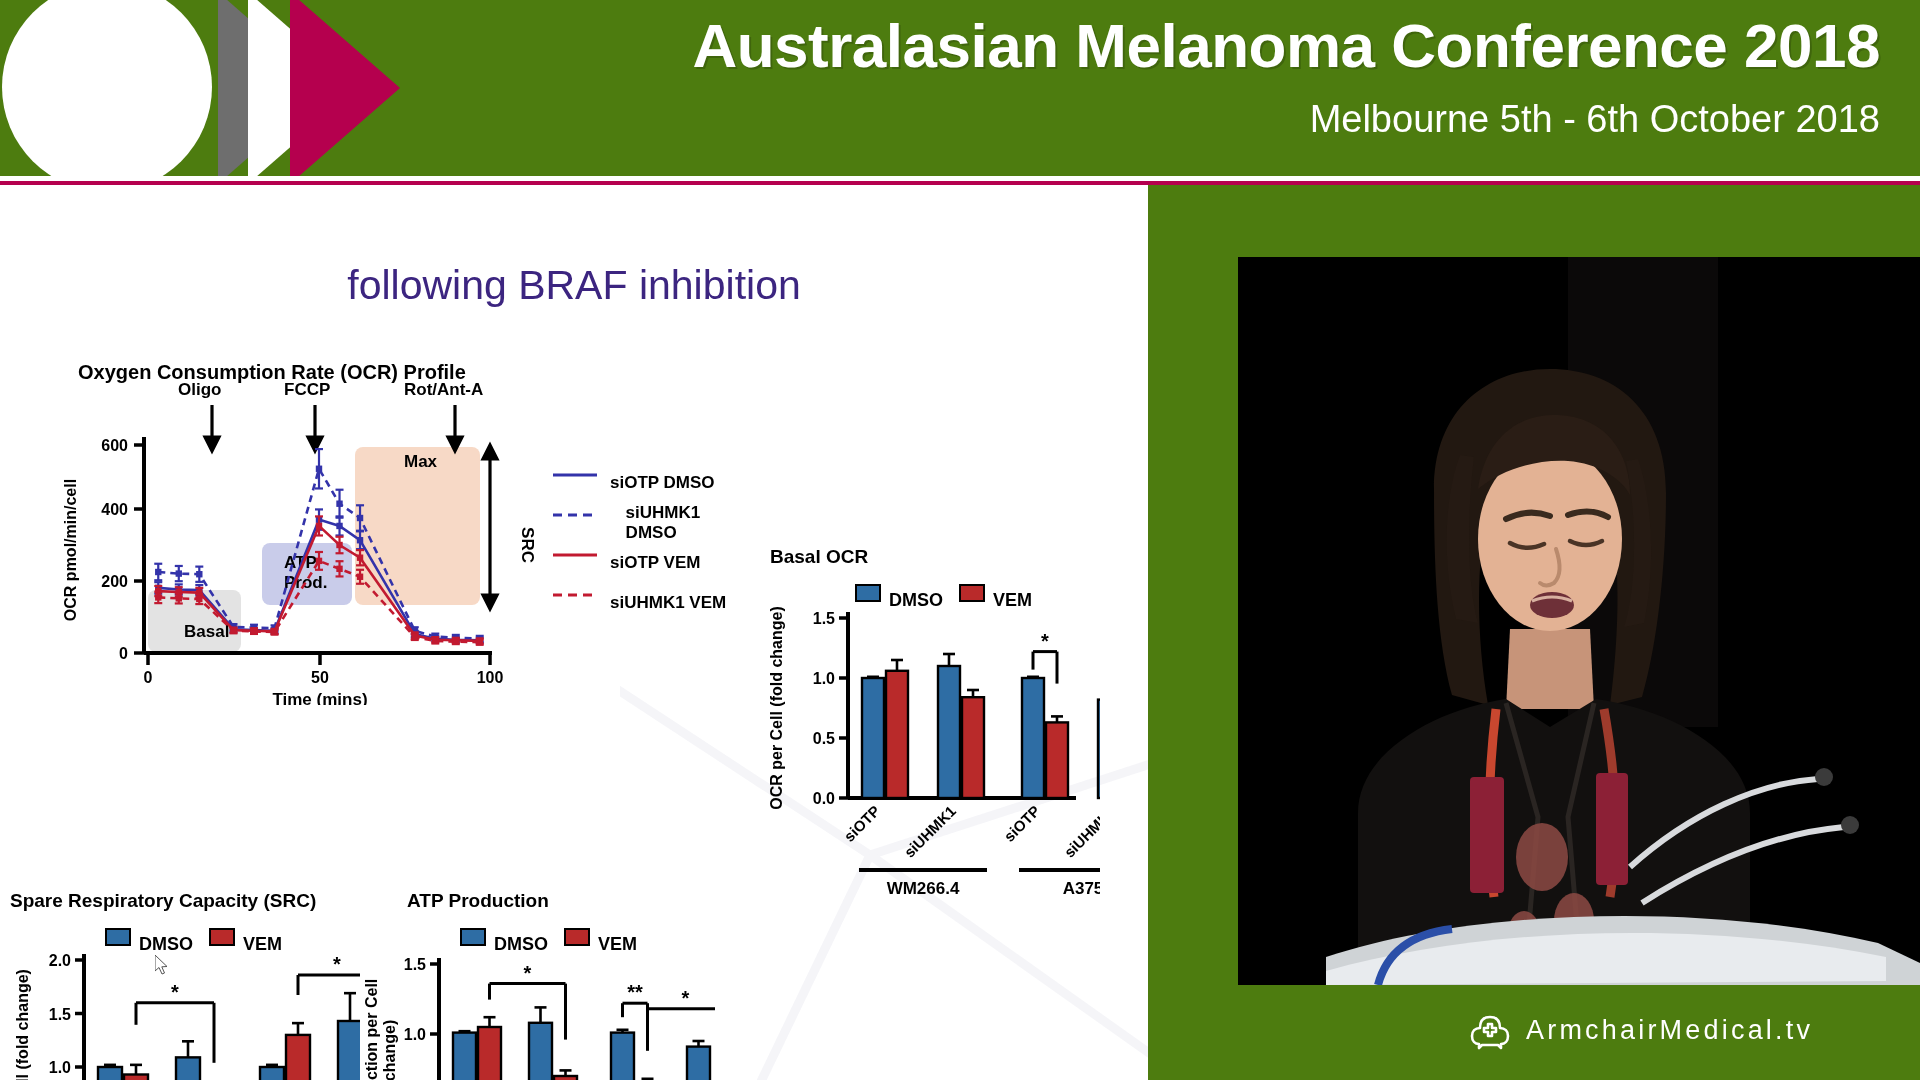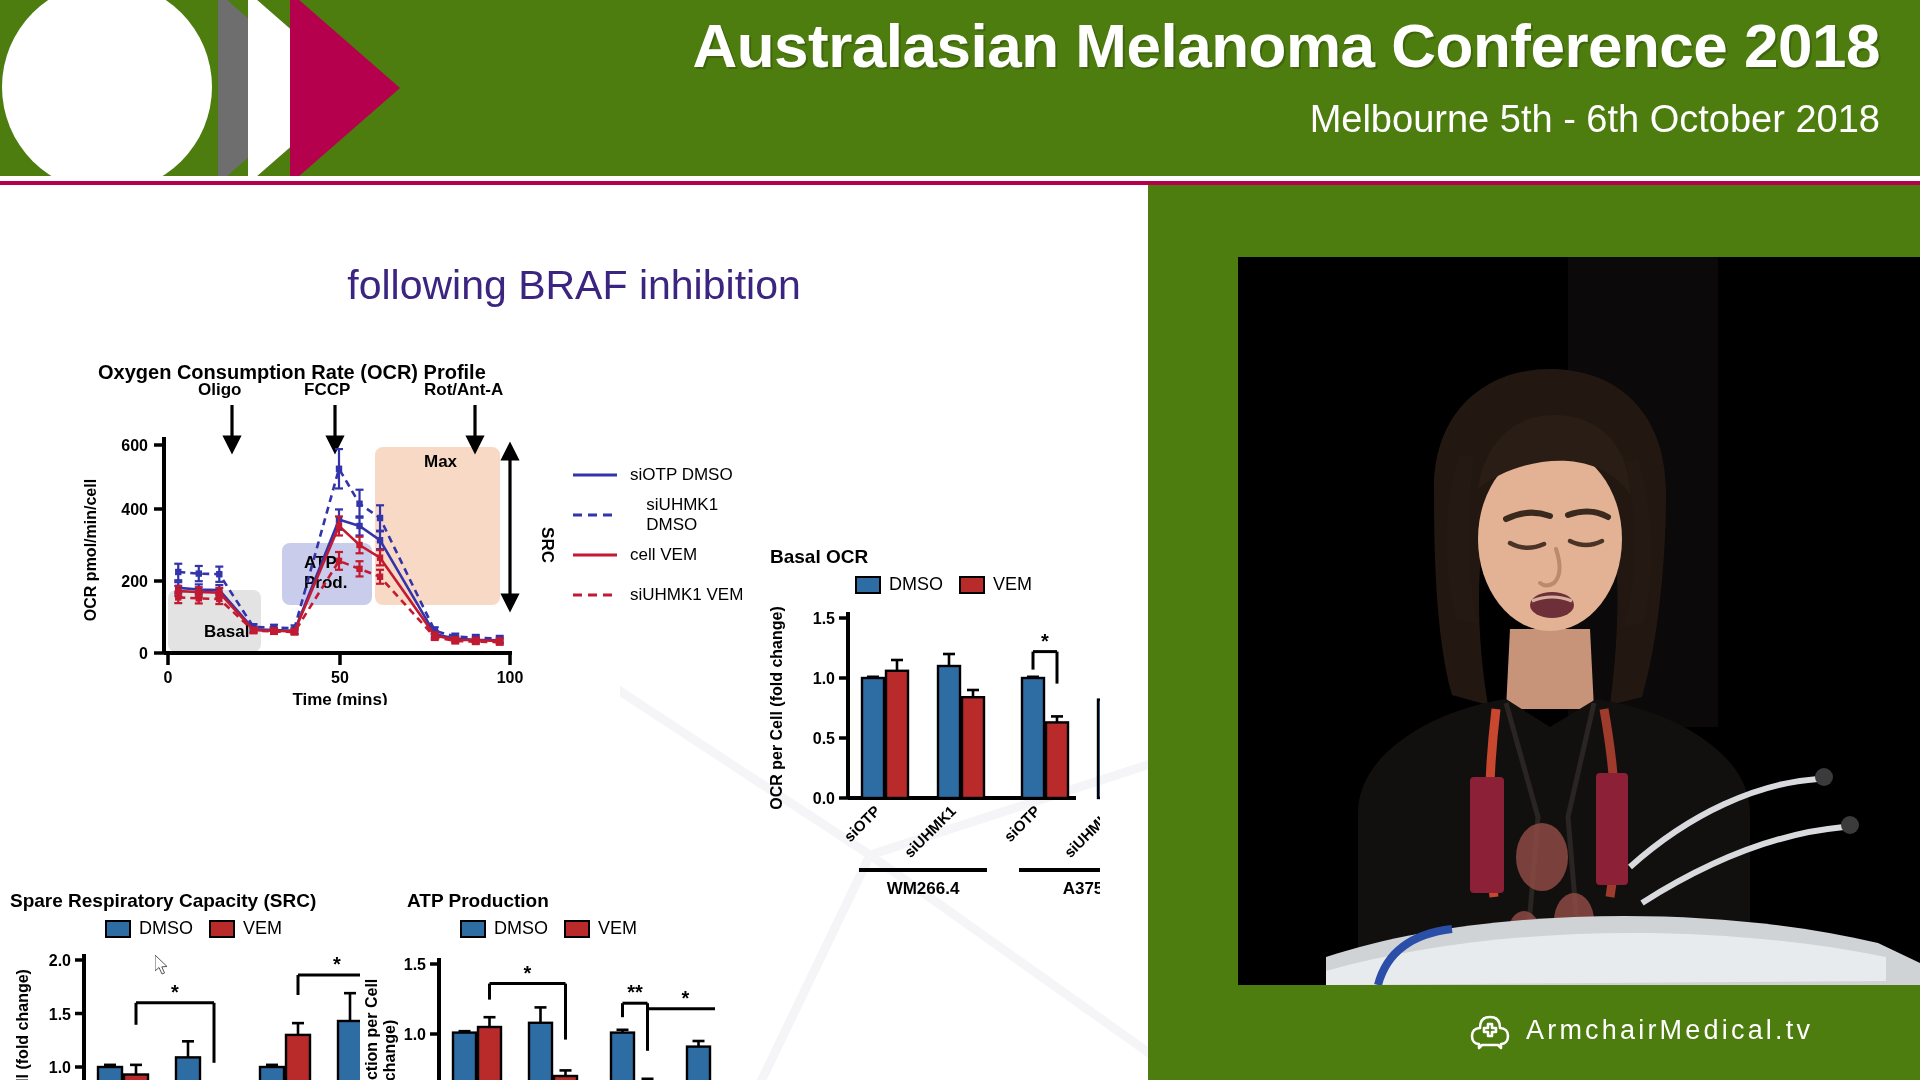--- a/index.html
+++ b/index.html
@@ -82,21 +82,21 @@
   }
   #brand-icon { position: absolute; left: 320px; top: 26px; width: 44px; height: 44px; }
   #brand-text {
     position: absolute; left: 378px; top: 30px;
     color: #ffffff; font-size: 27px; letter-spacing: 3.2px; white-space: nowrap;
   }
 
   
   .panel { position: absolute; }
   .fig-title { font-size: 19px; font-weight: bold; color: #000; white-space: nowrap; }
-  .legend-txt { font-size: 18px; font-weight: normal; color: #000; }
+  .legend-txt { font-size: 18px; font-weight: bold; color: #000; margin-top: 16px; }
 
   .swatch-blue { width: 26px; height: 18px; background: #2e6da4; border: 2px solid #000; display:inline-block; }
   .swatch-red  { width: 26px; height: 18px; background: #b92a2a; border: 2px solid #000; display:inline-block; }
 
   #cursor { position: absolute; left: 155px; top: 770px; width: 16px; height: 22px; z-index: 60; }
 </style>
 </head>
 <body>
 
 <div id="header-banner">
@@ -165,21 +165,21 @@
       <path d="M250 250 L560 470"></path>
       <path d="M620 130 L740 300"></path>
     </g>
   </svg>
 
   <div id="slide-title">
     <br>
     <span>following BRAF inhibition</span>
   </div>
 
-  <div class="panel" style="left:72px; top:190px; width:700px; height:330px;">
+  <div class="panel" style="left:52px; top:190px; width:700px; height:330px;">
     <div class="fig-title" style="position:absolute; left:26px; top:-14px; font-size:20px;">Oxygen Consumption Rate (OCR) Profile</div>
 
     <svg width="700" height="330" viewBox="0 0 700 330">
 
       <rect x="96" y="215" width="93" height="62" rx="8" fill="#e3e3e3"></rect>
       <rect x="210" y="168" width="90" height="62" rx="8" fill="#c9ccea"></rect>
       <rect x="303" y="72" width="125" height="158" rx="8" fill="#f7d9c6"></rect>
 
       <text x="132" y="262" font-size="17" font-weight="bold" font-family="Liberation Sans, sans-serif">Basal</text>
       <text x="232" y="193" font-size="17" font-weight="bold" font-family="Liberation Sans, sans-serif">ATP</text>
@@ -458,21 +458,21 @@
           <div style="display: flex; align-items: center; gap: 29px; height: 40px;">
             <svg width="46" height="12">
               <line x1="1" y1="6" x2="45" y2="6" stroke="#3333aa" stroke-width="2.8" stroke-dasharray="9,6"></line>
             </svg>
             <span class="legend-txt" style="font-size: 17px;">siUHMK1 DMSO</span>
           </div>
           <div style="display: flex; align-items: center; gap: 12px; height: 40px;">
             <svg width="46" height="12">
               <line x1="1" y1="6" x2="45" y2="6" stroke="#c21a30" stroke-width="2.8"></line>
             </svg>
-            <span class="legend-txt" style="font-size: 17px;">cell VEM</span>
+            <span class="legend-txt" style="font-size: 17px;">siOTP VEM</span>
           </div>
           <div style="display: flex; align-items: center; gap: 12px; height: 40px;">
             <svg width="46" height="12">
               <line x1="1" y1="6" x2="45" y2="6" stroke="#c21a30" stroke-width="2.8" stroke-dasharray="9,6"></line>
             </svg>
             <span class="legend-txt" style="font-size: 17px;">siUHMK1 VEM</span>
           </div>
         </div>
     </div>
   </div>

